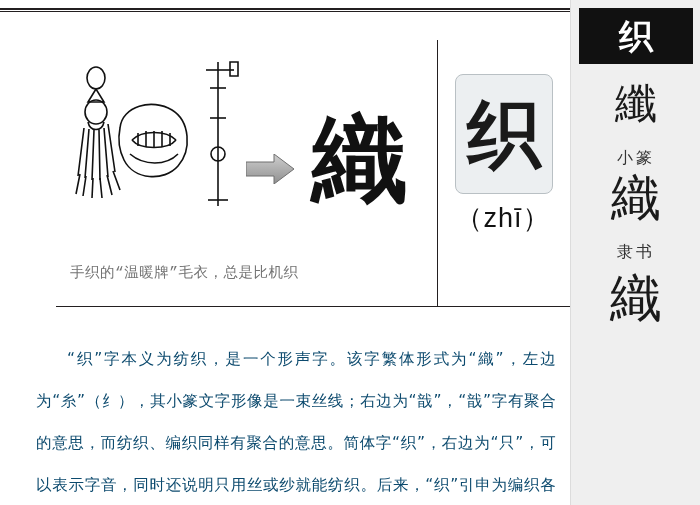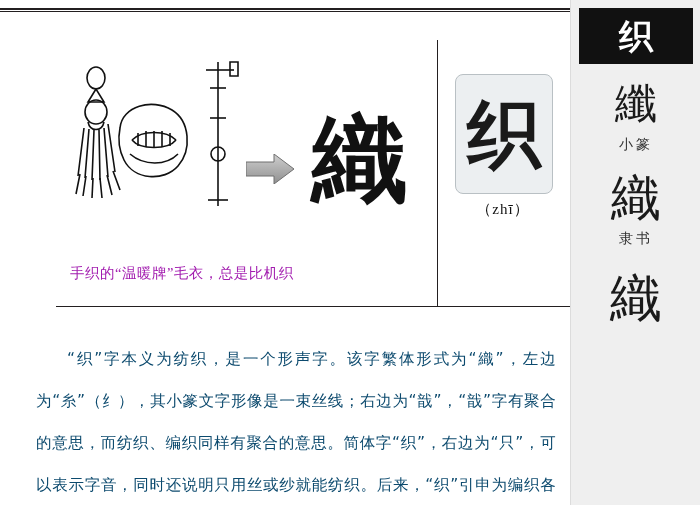--- a/index.html
+++ b/index.html
@@ -122,36 +122,36 @@
     color: #1a1a1a;
     font-family: "DejaVu Sans", sans-serif;
     font-weight: 700;
   }
   .pinyin {
     position: absolute;
     left: 455px;
     top: 186px;
     width: 96px;
     text-align: center;
-    font-size: 15px;
+    font-size: 27px;
     color: #111;
-    font-family: Liberation Serif, serif;
+    font-family: Liberation Sans, sans-serif;
     letter-spacing: 1px;
   }
 
   
   .caption {
     position: absolute;
     left: 70px;
     top: 246px;
     width: 360px;
     font-size: 14.5px;
     line-height: 26px;
-    color: #a21caf;
-    font-family: Liberation Serif, serif;
+    color: #737373;
+    font-family: Liberation Mono, monospace;
     letter-spacing: .5px;
   }
   .caption .l2 {
     display: block;
     margin-left: -14px;
   }
 
   
   .body-text {
     position: absolute;
@@ -205,23 +205,23 @@
     font-size: 46px;
     line-height: 56px;
     color: #1a1a1a;
     font-family: "DejaVu Serif", serif;
   }
   .sb-glyph.seal {
     font-family: "DejaVu Serif", serif;
     font-size: 42px;
   }
   .sb-label {
-    font-size: 14px;
+    font-size: 16px;
     color: #333;
-    margin-top: 4px;
+    margin-top: 16px;
     letter-spacing: 3px;
     font-family: Liberation Serif, serif;
   }
   .sb-1 { top: 76px; }
   .sb-2 { top: 170px; }
   .sb-3 { top: 270px; }
   .sb-2 .sb-glyph { font-size: 50px; }
   .sb-3 .sb-glyph { font-size: 52px; }
 </style>
 </head>

